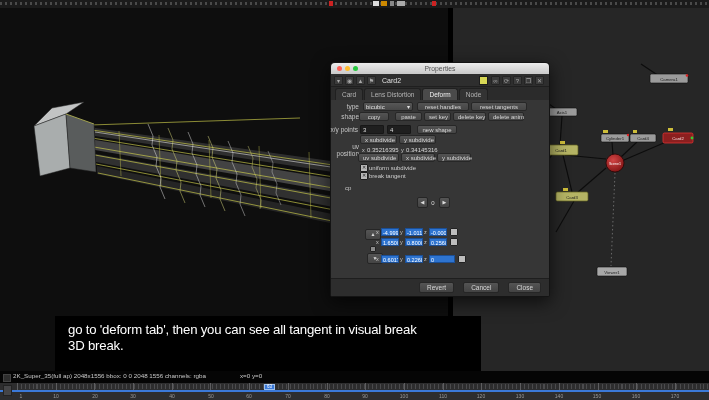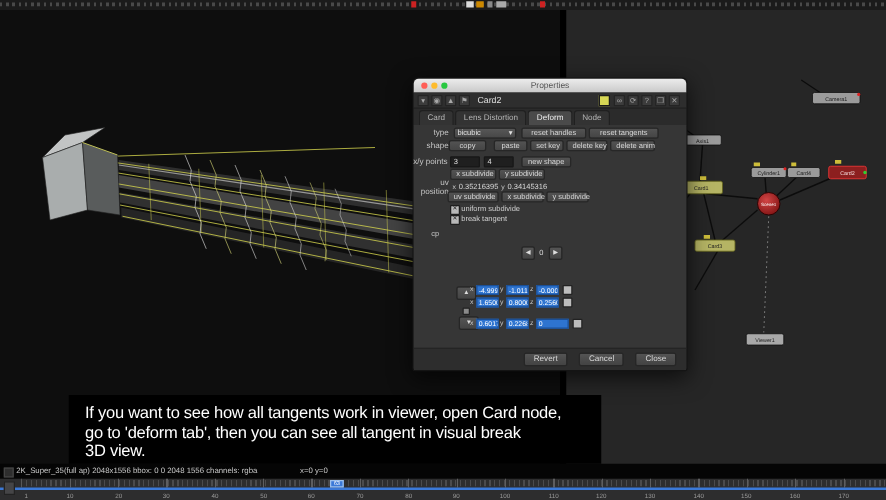--- a/index.html
+++ b/index.html
@@ -334,23 +334,22 @@
     </div>
 
     <div class="pfoot">
       <div class="fbtn">Revert</div>
       <div class="fbtn">Cancel</div>
       <div class="fbtn">Close</div>
     </div>
   </div>
 
   <div class="abs caption">
-    <div>If you want to see how all tangents work in viewer, open Card node,</div>
     <div>go to 'deform tab', then you can see all tangent in visual break</div>
-    <div>3D view.</div>
+    <div>3D break.</div>
   </div>
 
   <div class="abs statusbar">
     <div style="position:absolute;left:3px;top:3px;width:6px;height:6px;background:#2e2e2e;border:1px solid #444;"></div>
     <span class="statustext">2K_Super_35(full ap) 2048x1556   bbox: 0 0 2048 1556  channels: rgba</span>
     <span class="cursorpos">x=0 y=0</span>
   </div>
 
   <div class="abs timeline">
     <div class="ruler1"></div>

